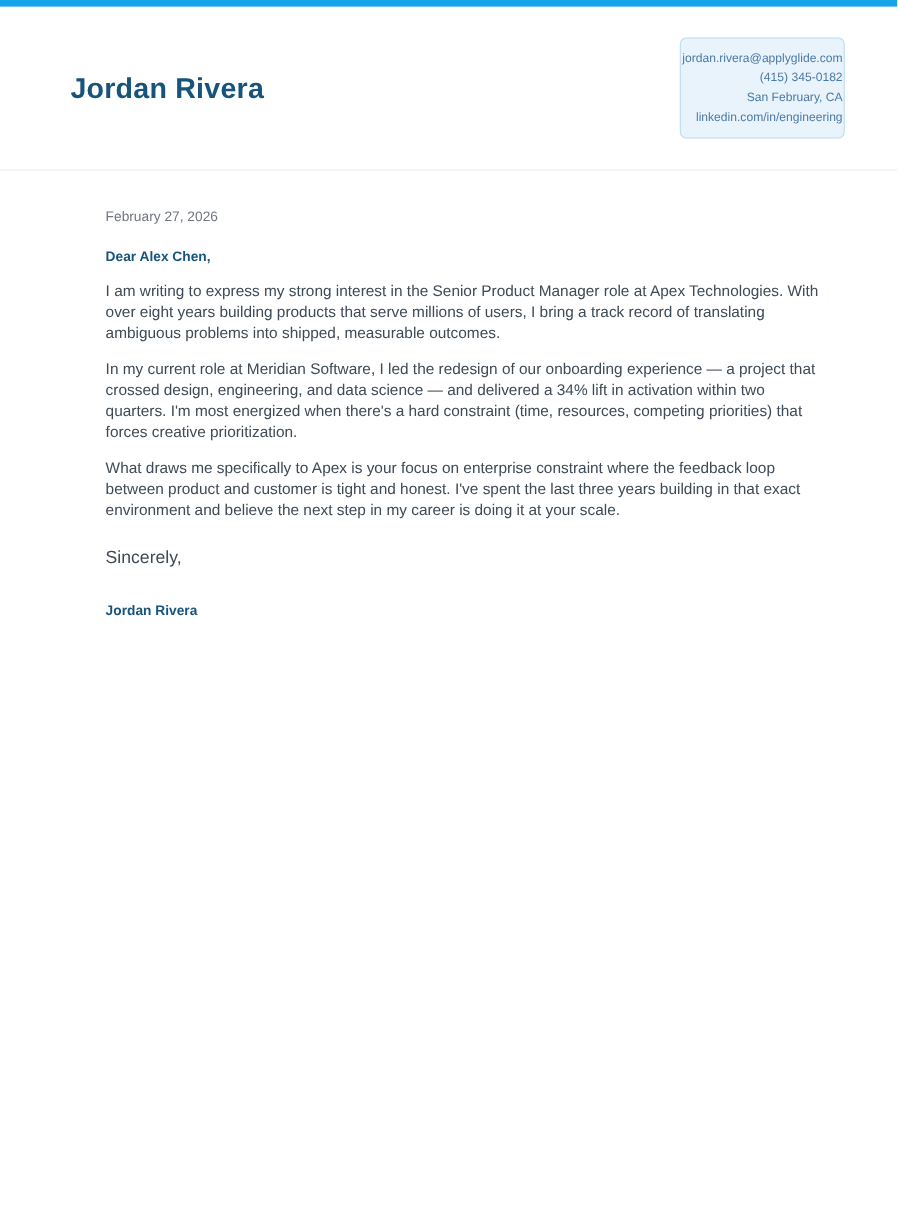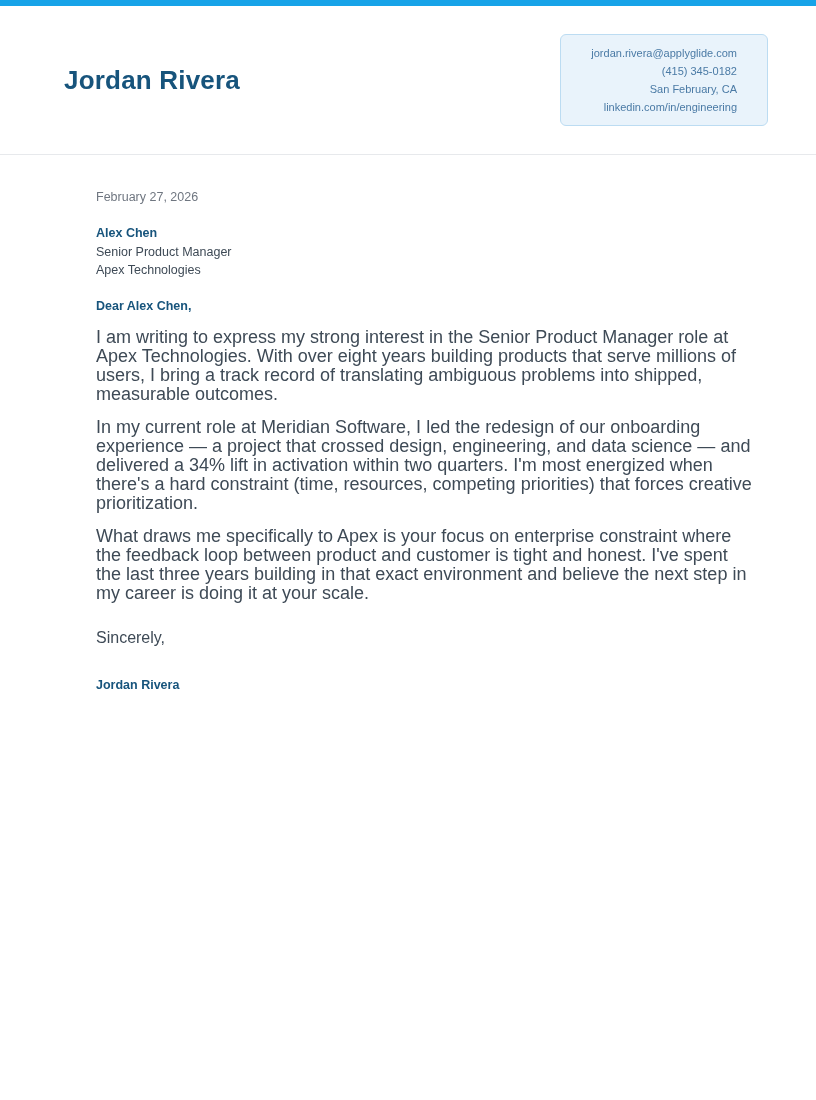--- a/index.html
+++ b/index.html
@@ -28,33 +28,33 @@
     min-height:145px;
   }
   h1.page-title{
     margin:0;font-size:26px;font-weight:bold;color:var(--dark-blue);
     letter-spacing:0.2px;
   }
   .contact-box{
     background:var(--box-bg);
     border:1px solid var(--box-border);
     border-radius:6px;
-    padding:9px 30px;
+    padding:9px 1px;
     text-align:right;
     font-size:11px;line-height:18px;
     color:var(--box-text);
   }
   .contact-box div{white-space:nowrap;}
   main.letter-body{padding:33px 64px 0 96px;}
   .date{margin:0 0 17px 0;font-size:12.5px;line-height:19px;color:var(--muted-text);}
   .recipient{margin:0 0 17px 0;}
   .recipient p{margin:0;font-size:12.5px;line-height:18.5px;color:var(--body-text);}
   .recipient .recipient-name{font-weight:bold;color:var(--dark-blue);}
   .salutation{margin:0 0 12px 0;font-size:12.5px;line-height:19px;font-weight:bold;color:var(--dark-blue);}
-  .para{margin:0 0 14px 0;font-size:18px;line-height:19px;color:var(--body-text);}
+  .para{margin:0 0 14px 0;font-size:14px;line-height:19px;color:var(--body-text);}
   .closing{margin:25px 0 29px 0;font-size:16px;line-height:19px;color:var(--body-text);}
   .signature{margin:0;font-size:12.5px;line-height:19px;font-weight:bold;color:var(--dark-blue);}
 </style>
 </head>
 <body>
 
 <div class="page">
   <div class="topbar"></div>
 
   <header class="letter-header">
@@ -63,25 +63,20 @@
       <div>jordan.rivera@applyglide.com</div>
       <div>(415) 345-0182</div>
       <div>San February, CA</div>
       <div>linkedin.com/in/engineering</div>
     </div>
   </header>
 
   <main class="letter-body">
     <p class="date">February 27, 2026</p>
 
-    <div class="recipient">
-      <p class="recipient-name">Alex Chen</p>
-      <p>Senior Product Manager</p>
-      <p>Apex Technologies</p>
-    </div>
 
     <p class="salutation">Dear Alex Chen,</p>
 
     <p class="para">I am writing to express my strong interest in the Senior Product Manager role at Apex Technologies. With over eight years building products that serve millions of users, I bring a track record of translating ambiguous problems into shipped, measurable outcomes.</p>
     <p class="para">In my current role at Meridian Software, I led the redesign of our onboarding experience — a project that crossed design, engineering, and data science — and delivered a 34% lift in activation within two quarters. I'm most energized when there's a hard constraint (time, resources, competing priorities) that forces creative prioritization.</p>
     <p class="para">What draws me specifically to Apex is your focus on enterprise constraint where the feedback loop between product and customer is tight and honest. I've spent the last three years building in that exact environment and believe the next step in my career is doing it at your scale.</p>
 
     <p class="closing">Sincerely,</p>
     <p class="signature">Jordan Rivera</p>
   </main>

